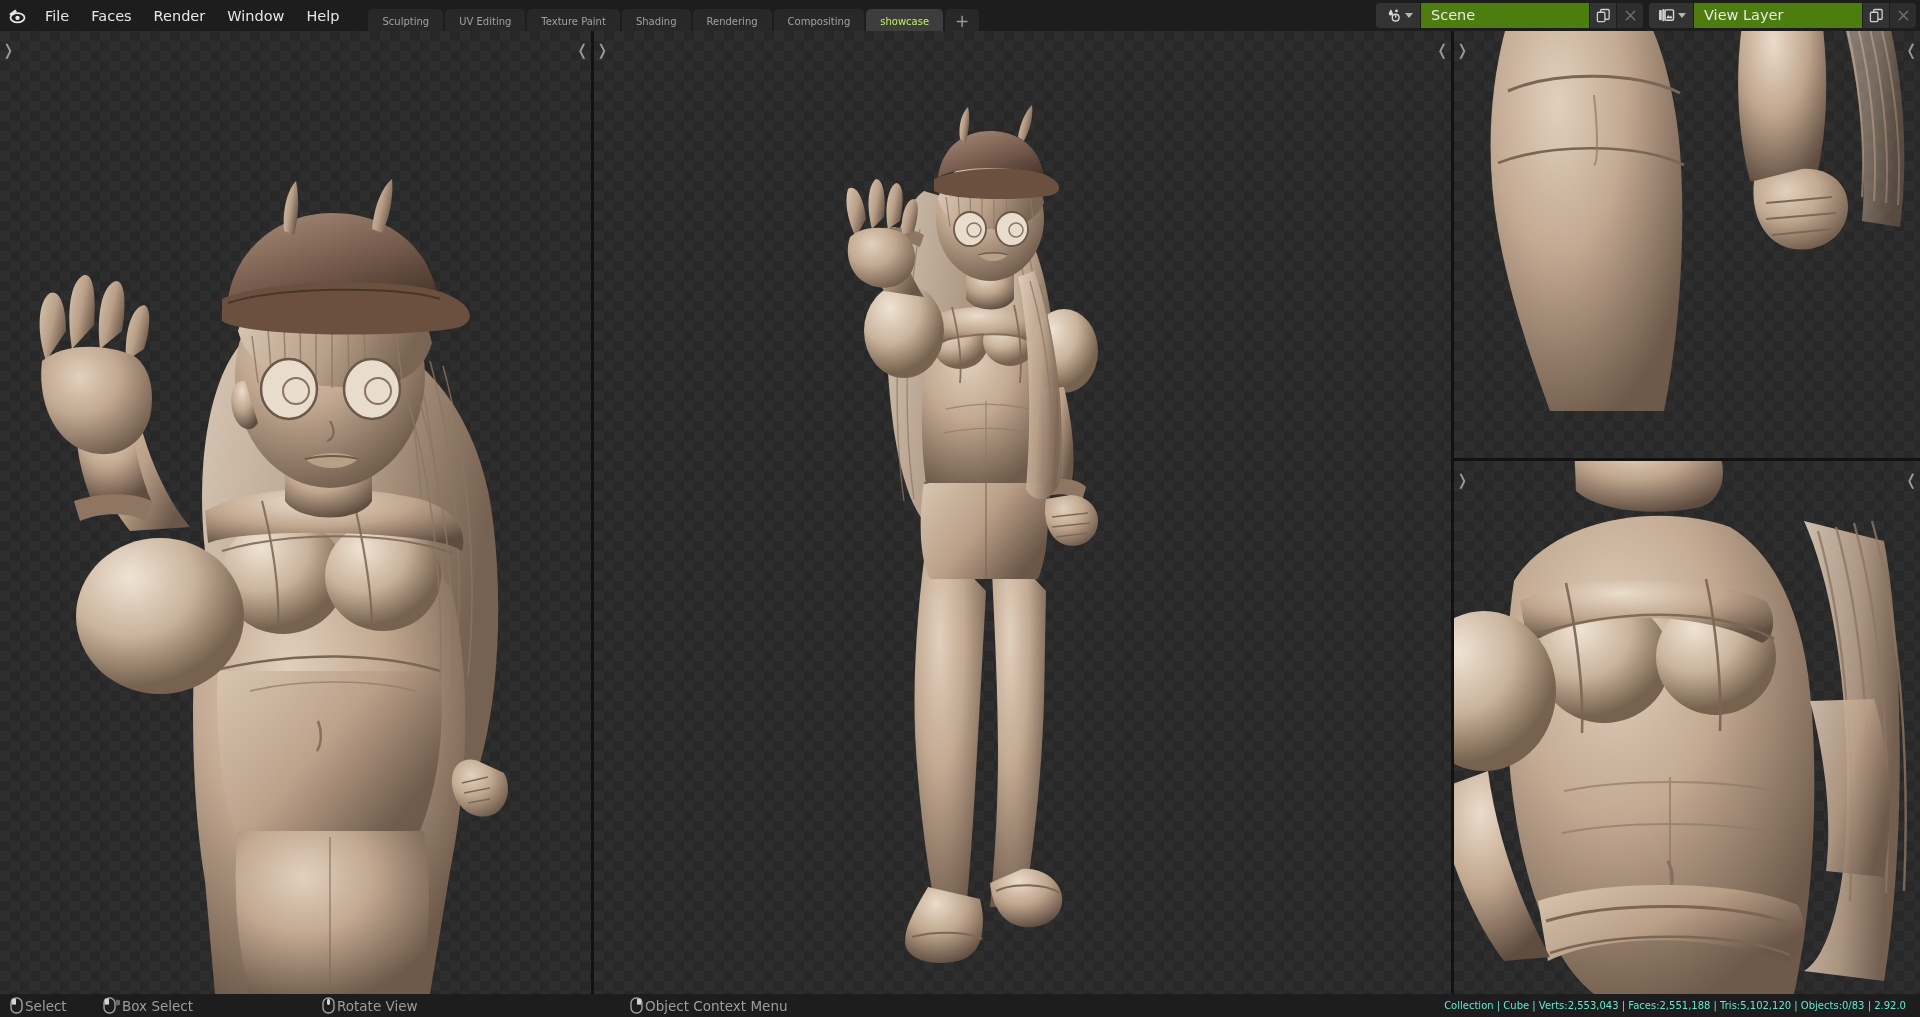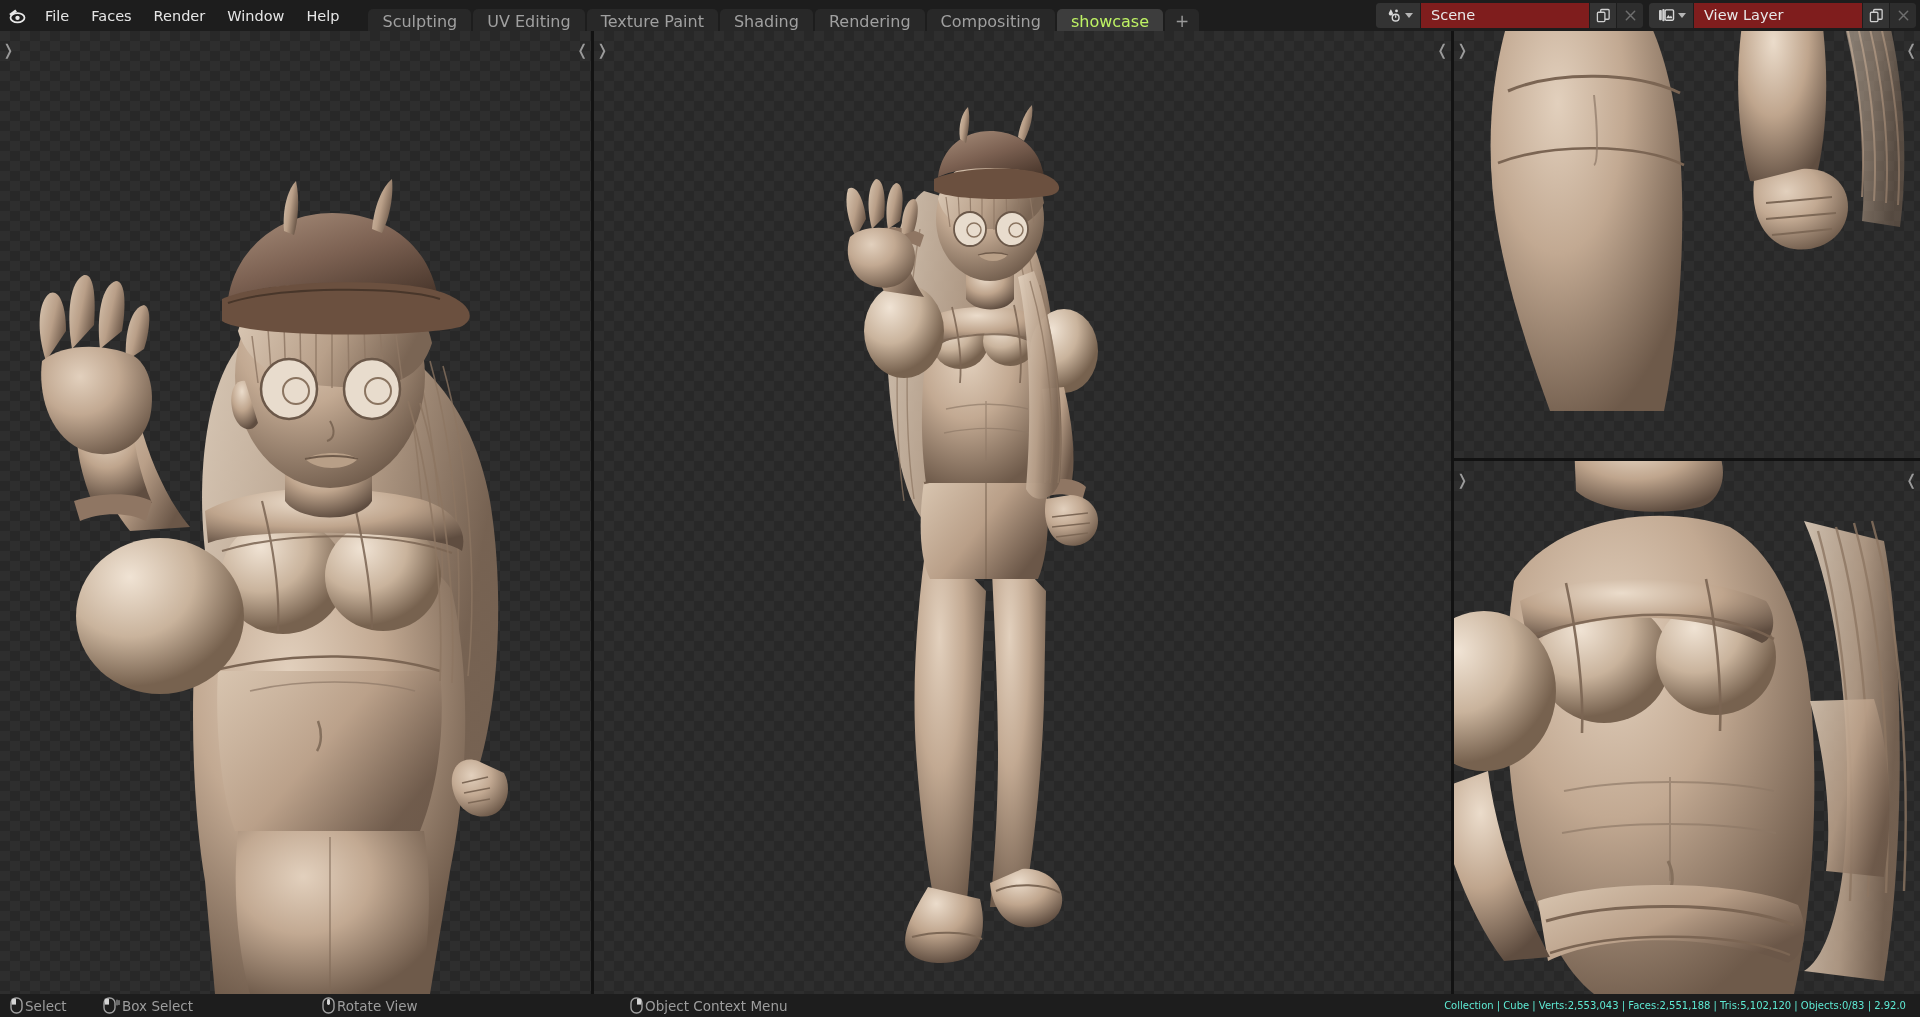--- a/index.html
+++ b/index.html
@@ -19,21 +19,21 @@
   #blender-logo {
     width: 34px; height: 31px; display: flex; align-items: center; justify-content: center;
   }
   #blender-logo svg { display: block; }
   .menu-item {
     color: #e5e5e5; font-size: 14.5px; padding: 0 11px; height: 22px;
     line-height: 22px; border-radius: 3px; cursor: default; white-space: nowrap;
   }
   #ws-tabs { display: flex; align-items: flex-end; height: 31px; margin-left: 18px; }
   .ws-tab {
-    color: #a0a0a0; font-size: 16px; height: 25px; line-height: 25px;
+    color: #a0a0a0; font-size: 10px; height: 25px; line-height: 25px;
     padding: 0 14px; background: #282828; margin-right: 2px;
     border-radius: 5px 5px 0 0; white-space: nowrap; cursor: default;
     position: relative; top: 3px;
   }
   .ws-tab.active { background: #3d3d3d; color: #bef264; }
   .ws-tab.plus { padding: 0 10px; font-size: 17px; color: #9a9a9a; background: #282828; }
 
   #topbar-right {
     position: absolute; right: 4px; top: 3px; height: 25px;
     display: flex; align-items: center; gap: 6px;
@@ -42,21 +42,21 @@
     display: flex; align-items: center; height: 25px;
     background: #282828; border-radius: 4px; overflow: hidden;
   }
   .id-icon {
     display: flex; align-items: center; gap: 3px;
     background: #333333; height: 25px; padding: 0 7px 0 9px;
     border-right: 1px solid #1d1d1d;
   }
   .id-name {
     color: #e8e8e8; font-size: 14.5px; padding: 0 10px; height: 25px;
-    line-height: 25px; min-width: 168px; background: #7f1d1d;
+    line-height: 25px; min-width: 168px; background: #4d7c0f;
   }
   .id-btn {
     width: 27px; height: 25px; display: flex; align-items: center; justify-content: center;
     background: #333333; border-left: 1px solid #1d1d1d;
   }
   .id-btn.x { background: #2d2d2d; }
   .chev { width: 0; height: 0; border-left: 4px solid transparent;
           border-right: 4px solid transparent; border-top: 5px solid #b5b5b5; }
 
   

